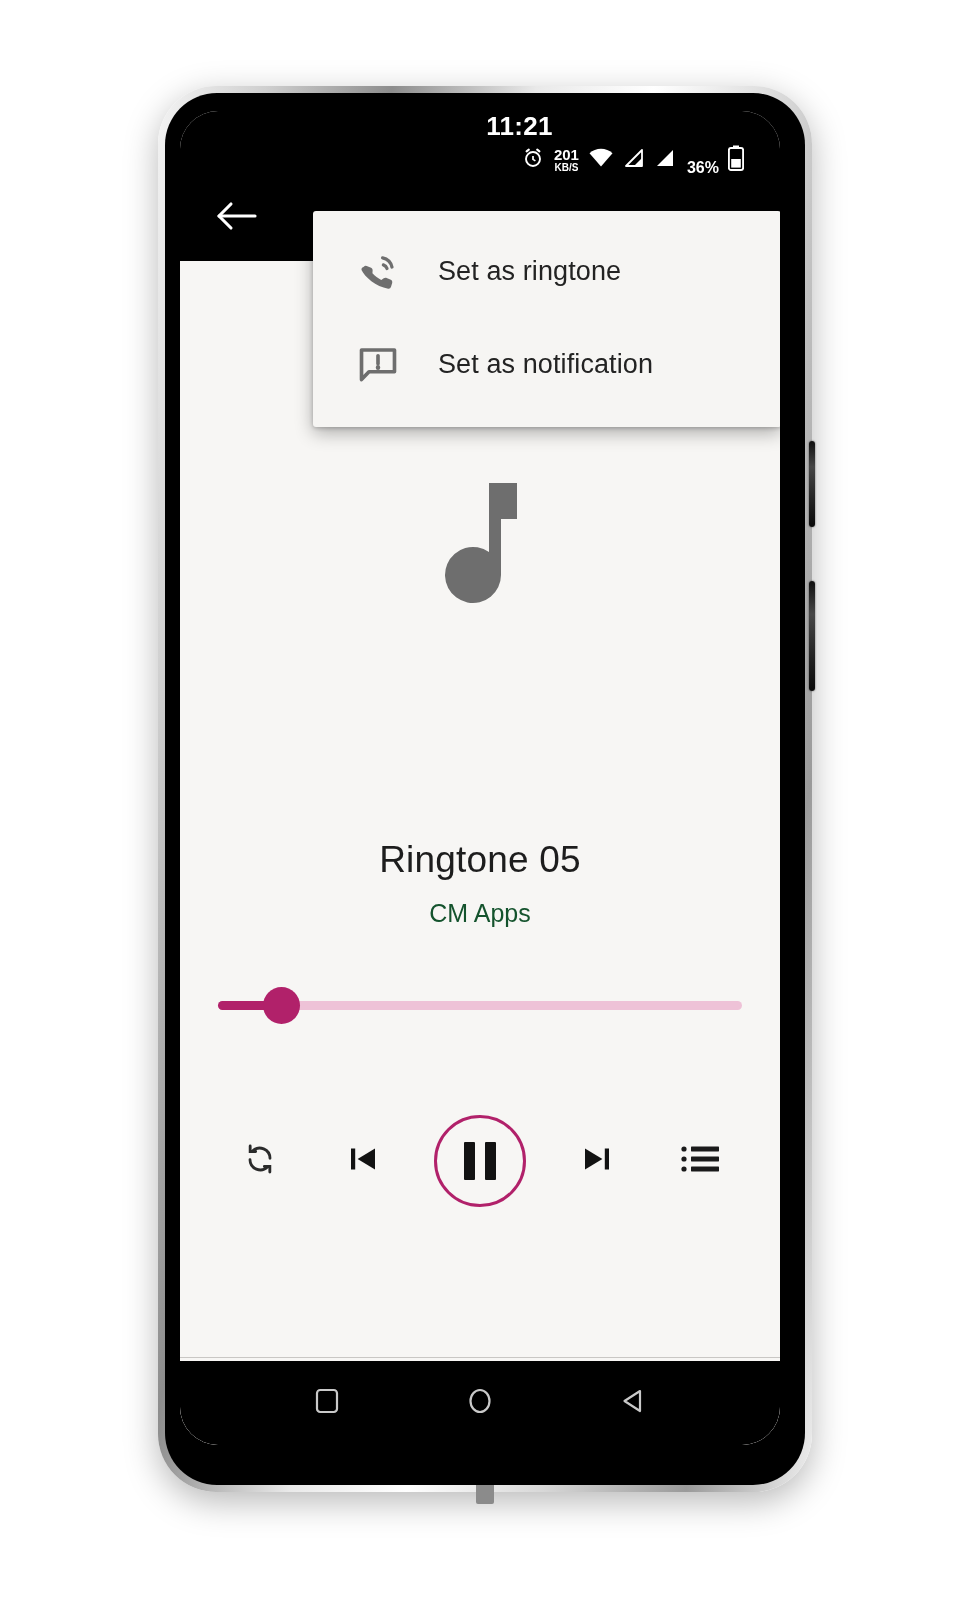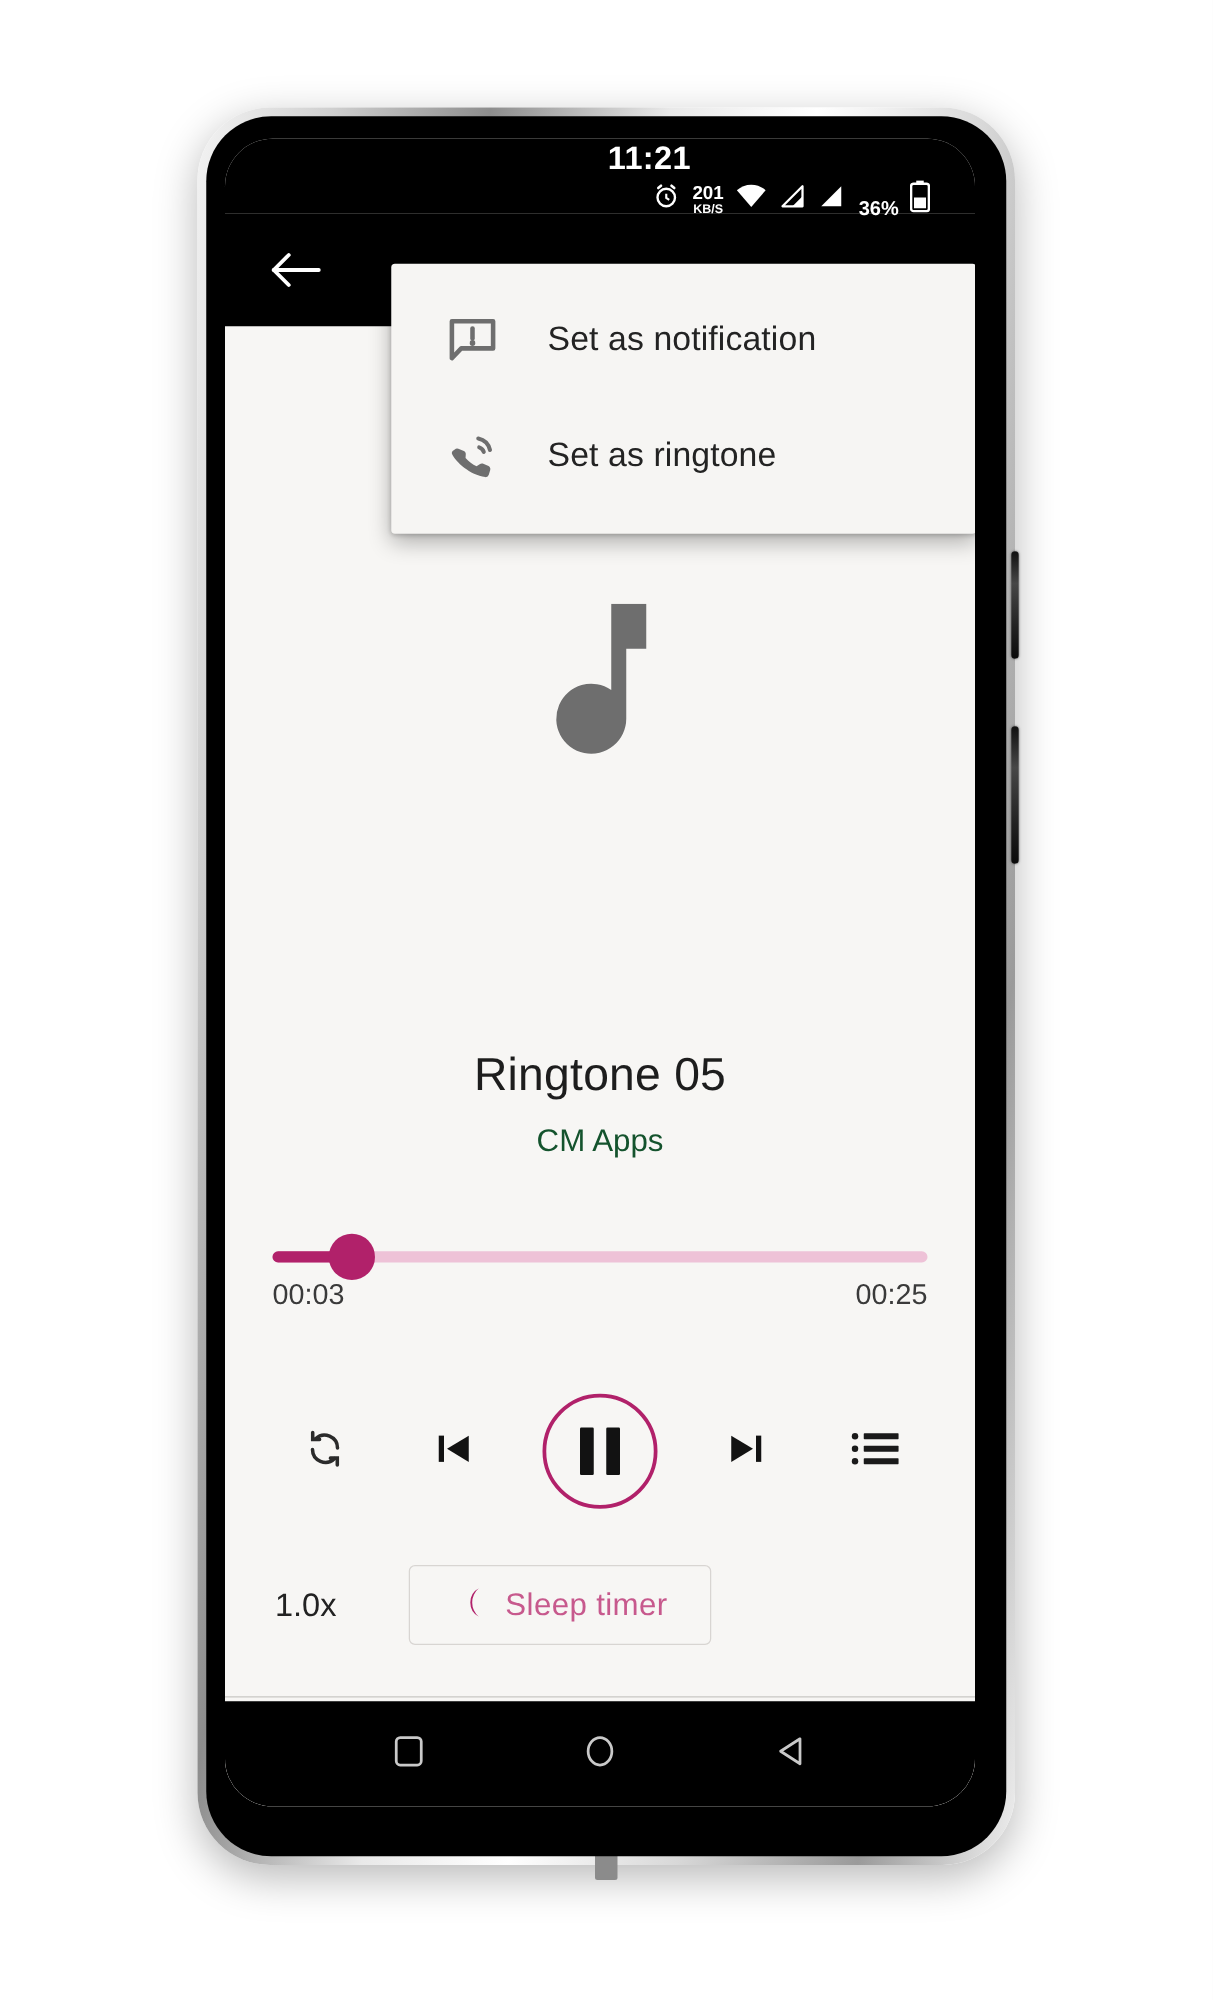--- a/index.html
+++ b/index.html
@@ -389,24 +389,20 @@
           </span>
         </div>
 
         <div class="track-title">Ringtone 05</div>
         <div class="track-artist">CM Apps</div>
 
         <div class="seek-wrap">
           <div class="seek-track">
             <div class="seek-fill" id="seek-fill" style="width: 12%;"></div>
             <div class="seek-thumb" id="seek-thumb" style="left: 12%;"></div>
-          </div>
-          <div class="time-row">
-            <span>00:03</span>
-            <span>00:25</span>
           </div>
         </div>
 
         <div class="controls">
           <div class="ctrl-btn">
             <span>
               <svg width="40" height="40" viewBox="0 0 24 24" fill="none" stroke="#2b2b2b" stroke-width="1.7" stroke-linecap="round">
                 <path d="M7.5 7.2A6.2 6.2 0 0 1 18 11.6"></path>
                 <path d="M16.5 16.8A6.2 6.2 0 0 1 6 12.4"></path>
                 <path d="M6.1 4.2v3.3h3.3"></path>
@@ -447,58 +443,47 @@
                 <rect x="10" y="2.6" width="28" height="4.8" rx="0.6" fill="#1a1a1a"></rect>
                 <circle cx="3" cy="15" r="2.6" fill="#1a1a1a"></circle>
                 <rect x="10" y="12.6" width="28" height="4.8" rx="0.6" fill="#1a1a1a"></rect>
                 <circle cx="3" cy="25" r="2.6" fill="#1a1a1a"></circle>
                 <rect x="10" y="22.6" width="28" height="4.8" rx="0.6" fill="#1a1a1a"></rect>
               </svg>
             </span>
           </div>
         </div>
 
-        <div class="bottom-row">
-          <div class="speed-label">1.0x</div>
-          <div class="sleep-btn">
-            <span>
-              <svg width="26" height="30" viewBox="0 0 26 30">
-                <path d="M21 26.4A13 13 0 0 1 21 3.6 15 15 0 0 0 21 26.4z" fill="#b1216a"></path>
-              </svg>
-            </span>
-            <span class="sleep-label">Sleep timer</span>
-          </div>
-        </div>
 
         <div class="divider"></div>
       </div>
 
       <div class="popup-menu">
+        <div class="menu-item">
+          <span class="menu-icon">
+            <svg width="46" height="46" viewBox="0 0 24 24" fill="none" stroke="#6e6e6e" stroke-width="1.8" stroke-linecap="round">
+              <path d="M4.6 9.2a1.4 1.4 0 0 1 1.5-.3l2.3.9c.5.2.8.7.8 1.3l-.1 1.6c1.3 1.4 2.9 2.6 4.6 3.5l1.3-.9c.4-.3 1-.4 1.5-.2l2.2 1c.6.3.9 1 .7 1.6l-.6 2a1.4 1.4 0 0 1-1.5 1C11 19.9 4.9 14.4 3.4 11a1.4 1.4 0 0 1 .3-1.2z" fill="#6e6e6e" stroke="none"></path>
+              <path d="M14.4 4.6a6.4 6.4 0 0 1 4.9 4.8" stroke-width="1.7"></path>
+              <path d="M14.8 8.3a2.9 2.9 0 0 1 1.9 1.9" stroke-width="1.7"></path>
+            </svg>
+          </span>
+          <span class="menu-label">Set as ringtone</span>
+        </div>
+
         <div class="menu-item">
           <span class="menu-icon">
             <svg width="46" height="46" viewBox="0 0 24 24" fill="none" stroke="#6e6e6e" stroke-width="1.9" stroke-linejoin="round">
               <path d="M3.4 4.2h17.2v11.3H7.3L3.4 19.6z"></path>
               <path d="M12 7.2v4.2" stroke-linecap="round"></path>
               <path d="M12 13.2v0.2" stroke-width="2.3" stroke-linecap="round"></path>
             </svg>
           </span>
           <span class="menu-label">Set as notification</span>
         </div>
 
-        <div class="menu-item">
-          <span class="menu-icon">
-            <svg width="46" height="46" viewBox="0 0 24 24" fill="none" stroke="#6e6e6e" stroke-width="1.8" stroke-linecap="round">
-              <path d="M4.6 9.2a1.4 1.4 0 0 1 1.5-.3l2.3.9c.5.2.8.7.8 1.3l-.1 1.6c1.3 1.4 2.9 2.6 4.6 3.5l1.3-.9c.4-.3 1-.4 1.5-.2l2.2 1c.6.3.9 1 .7 1.6l-.6 2a1.4 1.4 0 0 1-1.5 1C11 19.9 4.9 14.4 3.4 11a1.4 1.4 0 0 1 .3-1.2z" fill="#6e6e6e" stroke="none"></path>
-              <path d="M14.4 4.6a6.4 6.4 0 0 1 4.9 4.8" stroke-width="1.7"></path>
-              <path d="M14.8 8.3a2.9 2.9 0 0 1 1.9 1.9" stroke-width="1.7"></path>
-            </svg>
-          </span>
-          <span class="menu-label">Set as ringtone</span>
-        </div>
-
       </div>
 
       <div class="nav-bar">
         <div class="nav-btn">
           <span>
             <svg width="28" height="28" viewBox="0 0 28 28" fill="none" stroke="#c9c9c9" stroke-width="2.2">
               <rect x="4" y="3" width="20" height="22" rx="3.2"></rect>
             </svg>
           </span>
         </div>

